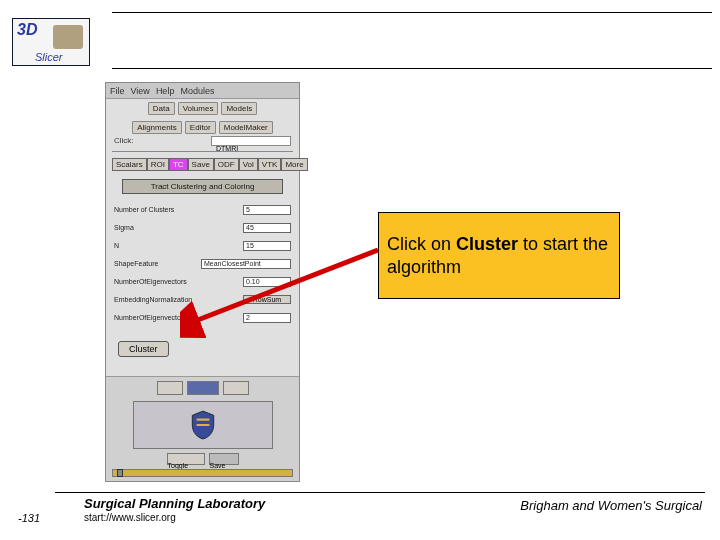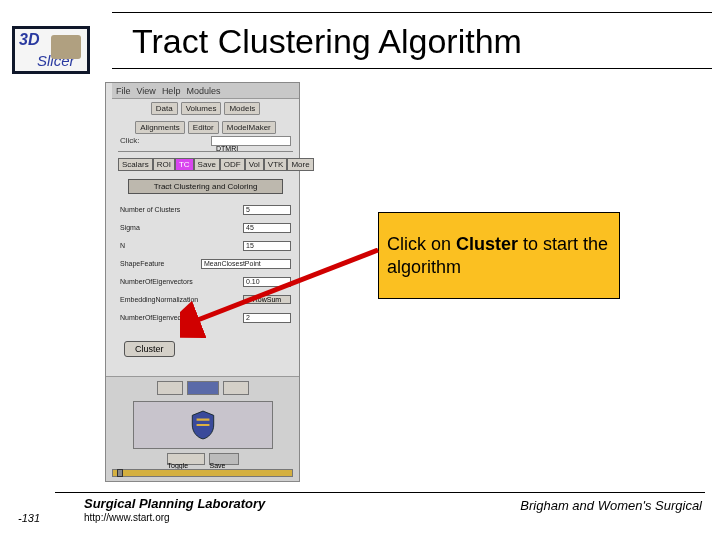--- a/index.html
+++ b/index.html
@@ -1,31 +1,31 @@
 <!DOCTYPE html>
 <html><head>
 <meta charset="utf-8">
 <style>
   * { box-sizing: border-box; margin: 0; padding: 0; }
   body { width: 720px; height: 540px; background: #fff; font-family: Arial, Helvetica, sans-serif; position: relative; overflow: hidden; }
   .slide { width: 100%; height: 100%; position: relative; }
 
   
   .header { position: absolute; left: 12px; top: 10px; right: 0; height: 62px; }
-  .logo { position: absolute; left: 0; top: 16px; width: 78px; height: 48px; border: 3px solid #0f172a; background: #f5f5f5; display:flex; align-items:center; justify-content:center; }
+  .logo { position: absolute; left: 0; top: 8px; width: 78px; height: 48px; border: 1px solid #0f172a; background: #f5f5f5; display:flex; align-items:center; justify-content:center; }
   .logo-inner { position: relative; width:100%; height:100%; }
   .logo-3d { position:absolute; left:4px; top:2px; color:#2a3aa0; font-weight:bold; font-style:italic; font-size:16px; }
-  .logo-slicer { position:absolute; left:22px; bottom:2px; color:#2a3aa0; font-style:italic; font-size:15px; }
+  .logo-slicer { position:absolute; left:22px; bottom:2px; color:#2a3aa0; font-style:italic; font-size:11px; }
   .logo-icon { position:absolute; right:6px; top:6px; width:30px; height:24px; background:#b0a080; border-radius:3px; }
   .title { position:absolute; left:120px; top:12px; font-size:34px; letter-spacing:0px; color:#000; }
   .hr-top { position:absolute; left:100px; top:2px; width:600px; height:1px; background:#000; }
   .hr-bot { position:absolute; left:100px; top:58px; width:600px; height:1px; background:#000; }
 
   
-  .panel { position:absolute; left:105px; top:82px; width:195px; height:400px; background:#e0e0e0; border:1px solid #888;padding-left:6px; }
+  .panel { position:absolute; left:105px; top:82px; width:195px; height:400px; background:#e0e0e0; border:1px solid #888; }
   .menubar { height:16px; background:#c8c8c8; display:flex; align-items:center; gap:6px; padding:0 4px; font-size:9px; color:#333; border-bottom:1px solid #999; }
   .menubar span { }
   .row-btns { display:flex; justify-content:center; gap:3px; padding:3px 0; }
   .ubtn { font-size:8px; background:#d4d0c8; border:1px solid #888; padding:1px 4px; border-radius:1px; color:#222; }
   .modegap { height:12px; position:relative; }
   .modegap .m { position:absolute; left:8px; top:-1px; font-size:8px; color:#333; }
   .modegap .box { position:absolute; right:8px; top:-1px; width:80px; height:10px; background:#fff; border:1px solid #888; }
   .hrp { height:1px; background:#888; margin:2px 6px; }
   .tabs { display:flex; gap:0; padding:4px 6px; }
   .tab { font-size:8px; background:#d4d0c8; border:1px solid #666; padding:1px 3px; color:#222; }
@@ -75,21 +75,20 @@
 
   <div class="header">
     <div class="hr-top"></div>
     <div class="logo">
       <div class="logo-inner">
         <div class="logo-3d">3D</div>
         <div class="logo-slicer">Slicer</div>
         <div class="logo-icon"></div>
       </div>
     </div>
-    <div class="title">Tract Clustering Algorithm</div>
     <div class="hr-bot"></div>
   </div>
 
   <div class="panel">
     <div class="menubar">
       <span>File</span>
       <span>View</span>
       <span>Help</span>
       <span>Modules</span>
     </div>
@@ -185,17 +184,17 @@
     <defs>
       <marker id="ah" markerWidth="12" markerHeight="12" refX="2" refY="4" orient="auto">
         <path d="M0,0 L10,4 L0,8 Z" fill="#d00000"></path>
       </marker>
     </defs>
     <line x1="198" y1="2" x2="10" y2="75" stroke="#d00000" stroke-width="5" marker-end="url(#ah)"></line>
   </svg>
 
   <div class="foot-line"></div>
   <div class="foot-left">Surgical Planning Laboratory</div>
-  <div class="foot-url">http://www.start.org</div>
+  <div class="foot-url">start://www.slicer.org</div>
   <div class="foot-pg">-131</div>
   <div class="foot-right">Brigham and Women's Surgical</div>
 
 </div>
 
 </body></html>

